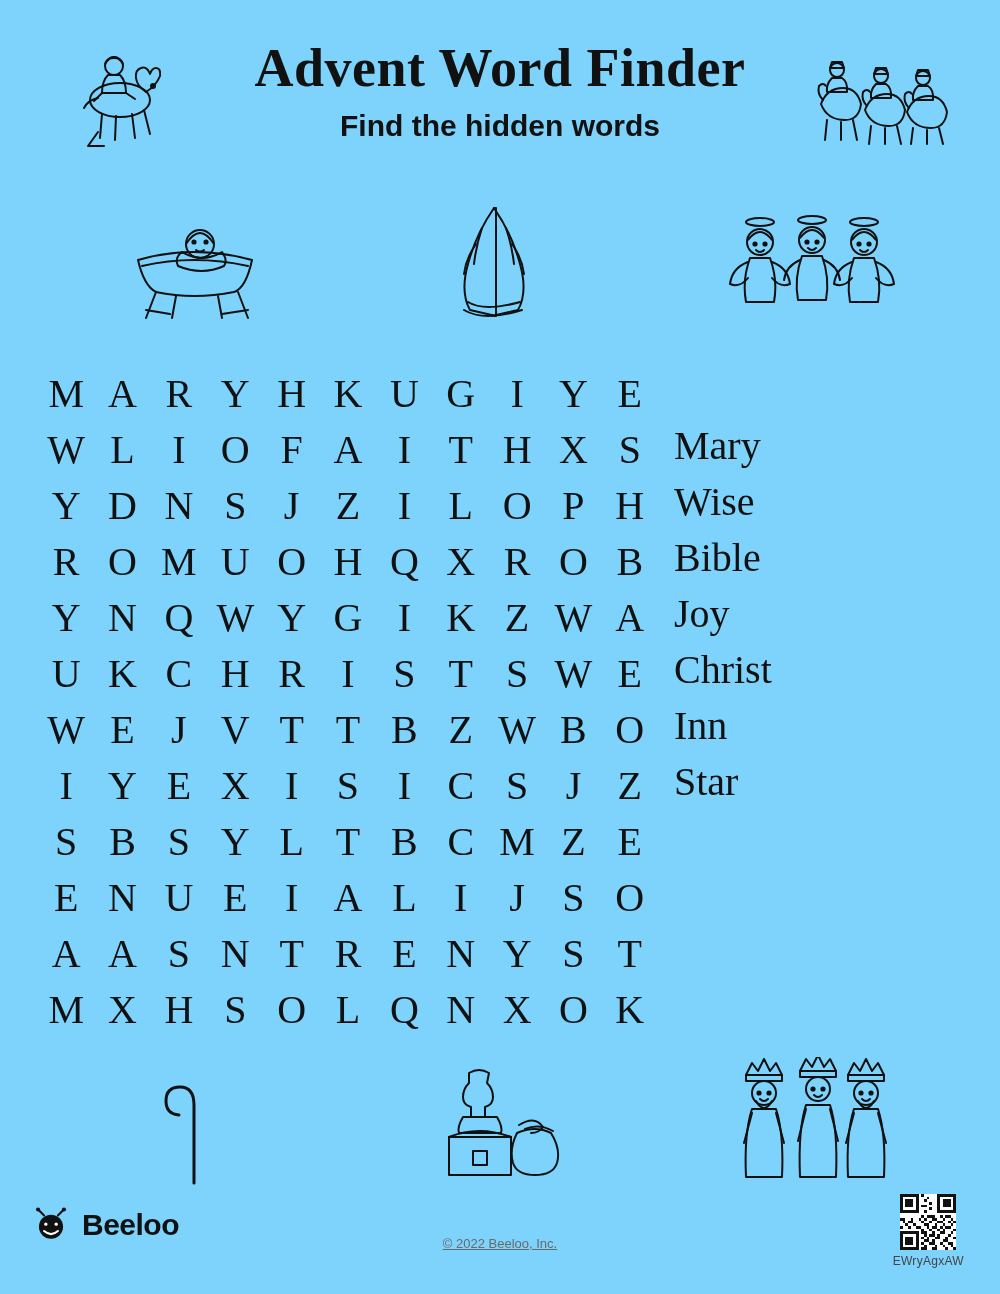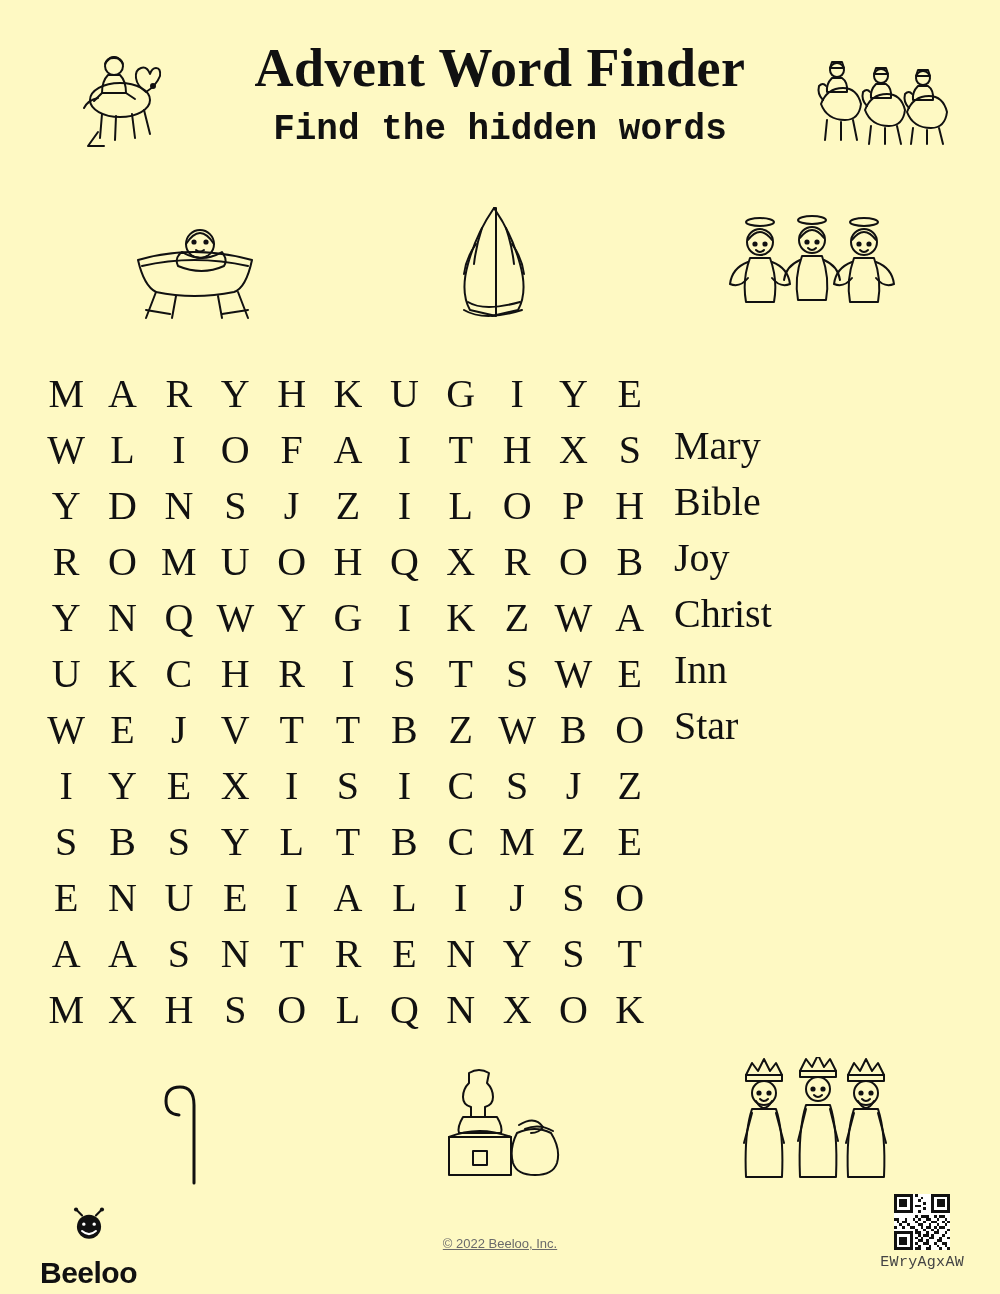--- a/index.html
+++ b/index.html
@@ -4,21 +4,21 @@
 <style>
   html, body {
     margin: 0;
     padding: 0;
     background: #ffffff;
   }
   .page {
     position: relative;
     width: 1000px;
     height: 1294px;
-    background: #fef9c3;
+    background: #7dd3fc;
     font-family: "Liberation Serif", serif;
     color: #111111;
     overflow: hidden;
   }
 
   
   .header {
     position: absolute;
     top: 40px;
     left: 0;
@@ -27,22 +27,22 @@
   }
   .title {
     font-family: "Liberation Serif", serif;
     font-size: 54px;
     font-weight: bold;
     letter-spacing: 0.5px;
     margin: 0;
     line-height: 1.05;
   }
   .subtitle {
-    font-family: Liberation Mono, monospace;
-    font-size: 36px;
+    font-family: Liberation Sans, sans-serif;
+    font-size: 30px;
     font-weight: bold;
     margin: 12px 0 0 0;
   }
 
   .corner-art {
     position: absolute;
     width: 120px;
     height: 110px;
   }
   .corner-art.left { left: 58px; top: 42px; }
@@ -113,26 +113,25 @@
   
   .footer {
     position: absolute;
     bottom: 0;
     left: 0;
     width: 1000px;
     height: 110px;
   }
   .brand {
     position: absolute;
-    left: 40px;
+    left: 32px;
     top: 22px;
     display: flex;
     align-items: center;
     gap: 12px;
-    flex-direction: column;
   }
   .brand-name {
     font-family: "Liberation Sans", sans-serif;
     font-size: 30px;
     font-weight: bold;
     color: #111;
     letter-spacing: -0.5px;
   }
   .copyright {
     position: absolute;
@@ -152,22 +151,22 @@
     text-align: center;
   }
   .qr {
     width: 56px;
     height: 56px;
     image-rendering: pixelated;
     display: block;
     margin: 0 auto 4px auto;
   }
   .qr-code-label {
-    font-family: Liberation Mono, monospace;
-    font-size: 15px;
+    font-family: Liberation Sans, sans-serif;
+    font-size: 12px;
     color: #444;
     letter-spacing: 0.3px;
   }
 
   svg { display: block; }
 </style>
 </head>
 <body>
 
 <div class="page">
@@ -421,20 +420,21 @@
         <div class="cell">O</div>
         <div class="cell">L</div>
         <div class="cell">Q</div>
         <div class="cell">N</div>
         <div class="cell">X</div>
         <div class="cell">O</div>
         <div class="cell">K</div>
       </div>
     <div class="wordlist" id="word-list">
         <div class="word">Mary</div>
+        <div class="word">Wise</div>
         <div class="word">Bible</div>
         <div class="word">Joy</div>
         <div class="word">Christ</div>
         <div class="word">Inn</div>
         <div class="word">Star</div>
       </div>
   </div>
 
   <div class="bottom-icons">
 

